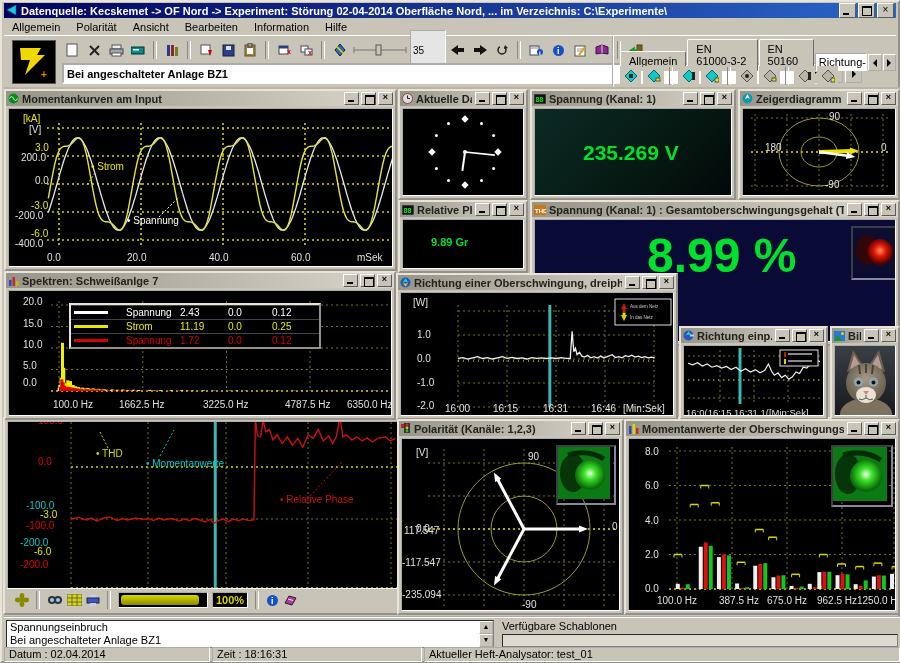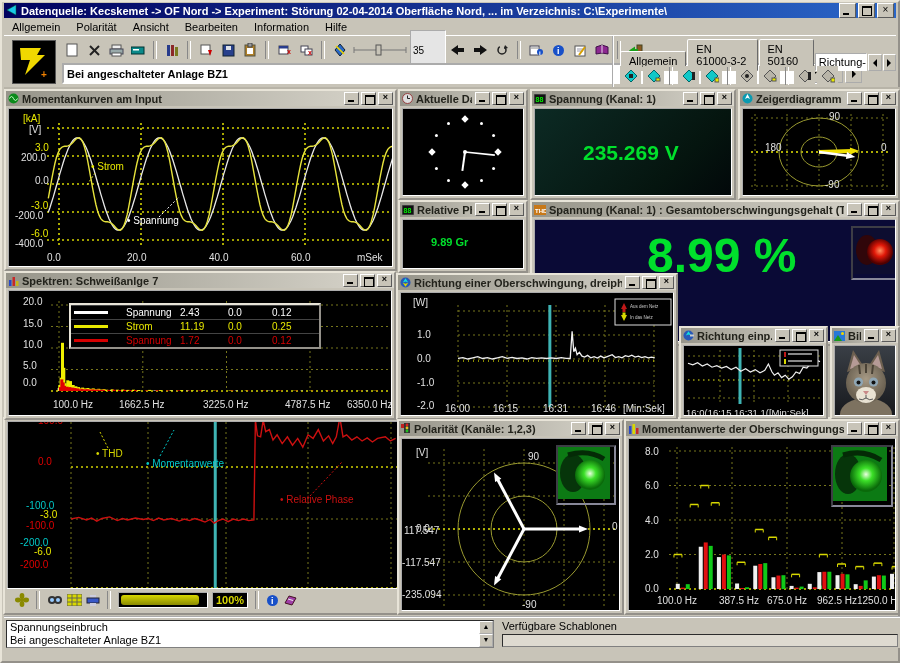--- a/index.html
+++ b/index.html
@@ -1182,13 +1182,18 @@
       <div class="li">Bei angeschalteter Anlage BZ1</div>
       <div class="lbscroll">
         <span class="lbb">▲</span>
         <span class="lbb">▼</span>
       </div>
     </div>
     <span class="schlbl">Verfügbare Schablonen</span>
     <div class="schfield"></div>
   </div>
 
+  <div class="sbar">
+    <span class="scell" style="width:196px">Datum : 02.04.2014</span>
+    <span class="scell" style="width:200px">Zeit : 18:16:31</span>
+    <span class="scell" style="flex:1">Aktueller Heft-Analysator: test_01</span>
+  </div>
 </div>
 
 </body></html>

